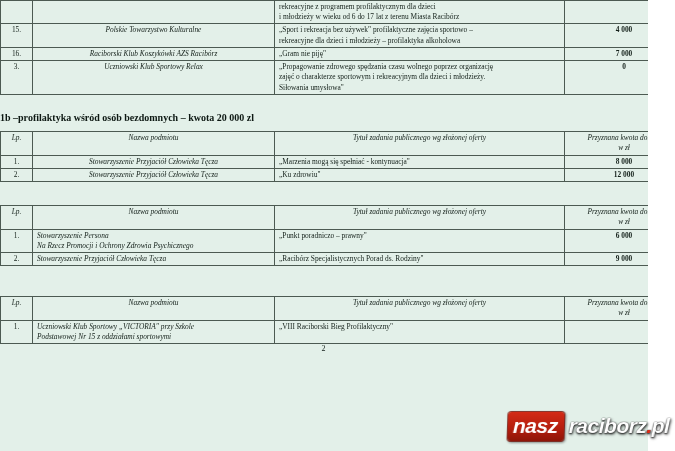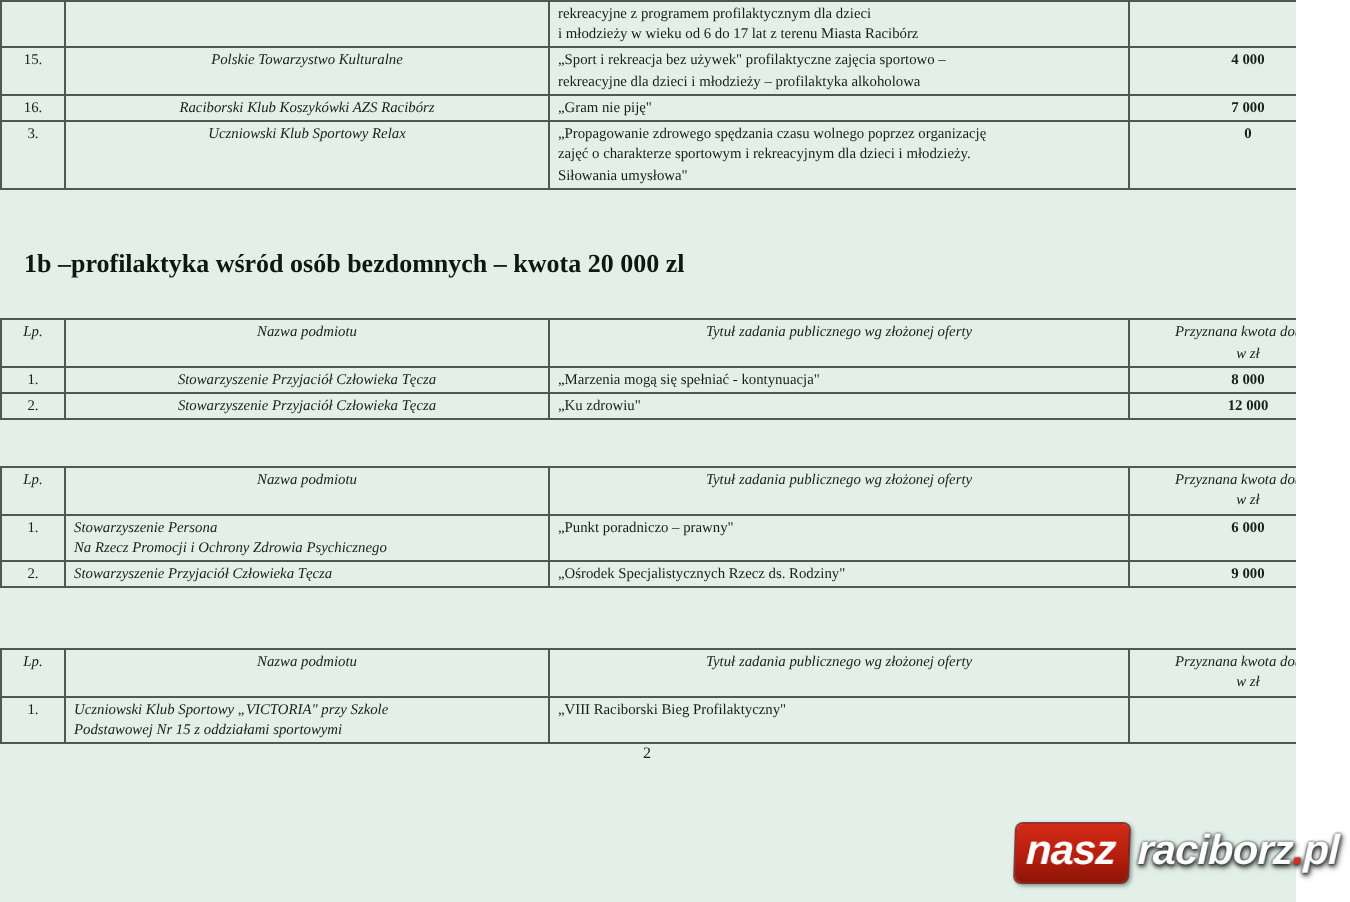--- a/index.html
+++ b/index.html
@@ -50,24 +50,24 @@
   .hdr .c-amount{font-weight:normal;font-style:italic;}
 
   .name-center{text-align:center;}
   .name-left{text-align:left;}
 
   .amt-mid{padding-top:7px;}
   .amt-mid2{padding-top:12px;}
 
   .sect-title{
     font-weight:bold;
-    font-size:13px;
+    font-size:10px;
     line-height:1.35;
     color:#0d1813;
-    margin:12px;
+    margin:0;
     padding:0;
   }
 
   .spacer-lg{height:16px;}
   .spacer-sm{height:7px;}
 
   .pagenum{
     text-align:center;
     font-size:8px;
     color:#14201a;
@@ -203,21 +203,21 @@
       <td class="c-name name-left">
         <div>Stowarzyszenie Persona</div>
         <div>Na Rzecz Promocji i Ochrony Zdrowia Psychicznego</div>
       </td>
       <td class="c-title">„Punkt poradniczo – prawny"</td>
       <td class="c-amount">6 000</td>
     </tr>
     <tr>
       <td class="c-lp">2.</td>
       <td class="c-name name-left">Stowarzyszenie Przyjaciół Człowieka Tęcza</td>
-      <td class="c-title">„Ośrodek Specjalistycznych Rzecz ds. Rodziny"</td>
+      <td class="c-title">„Racibórz Specjalistycznych Porad ds. Rodziny"</td>
       <td class="c-amount">9 000</td>
     </tr>
   </tbody>
     </table>
 
   <div class="spacer-lg"></div>
   <div class="spacer-sm"></div>
 
   <div class="spacer-sm"></div>
 

